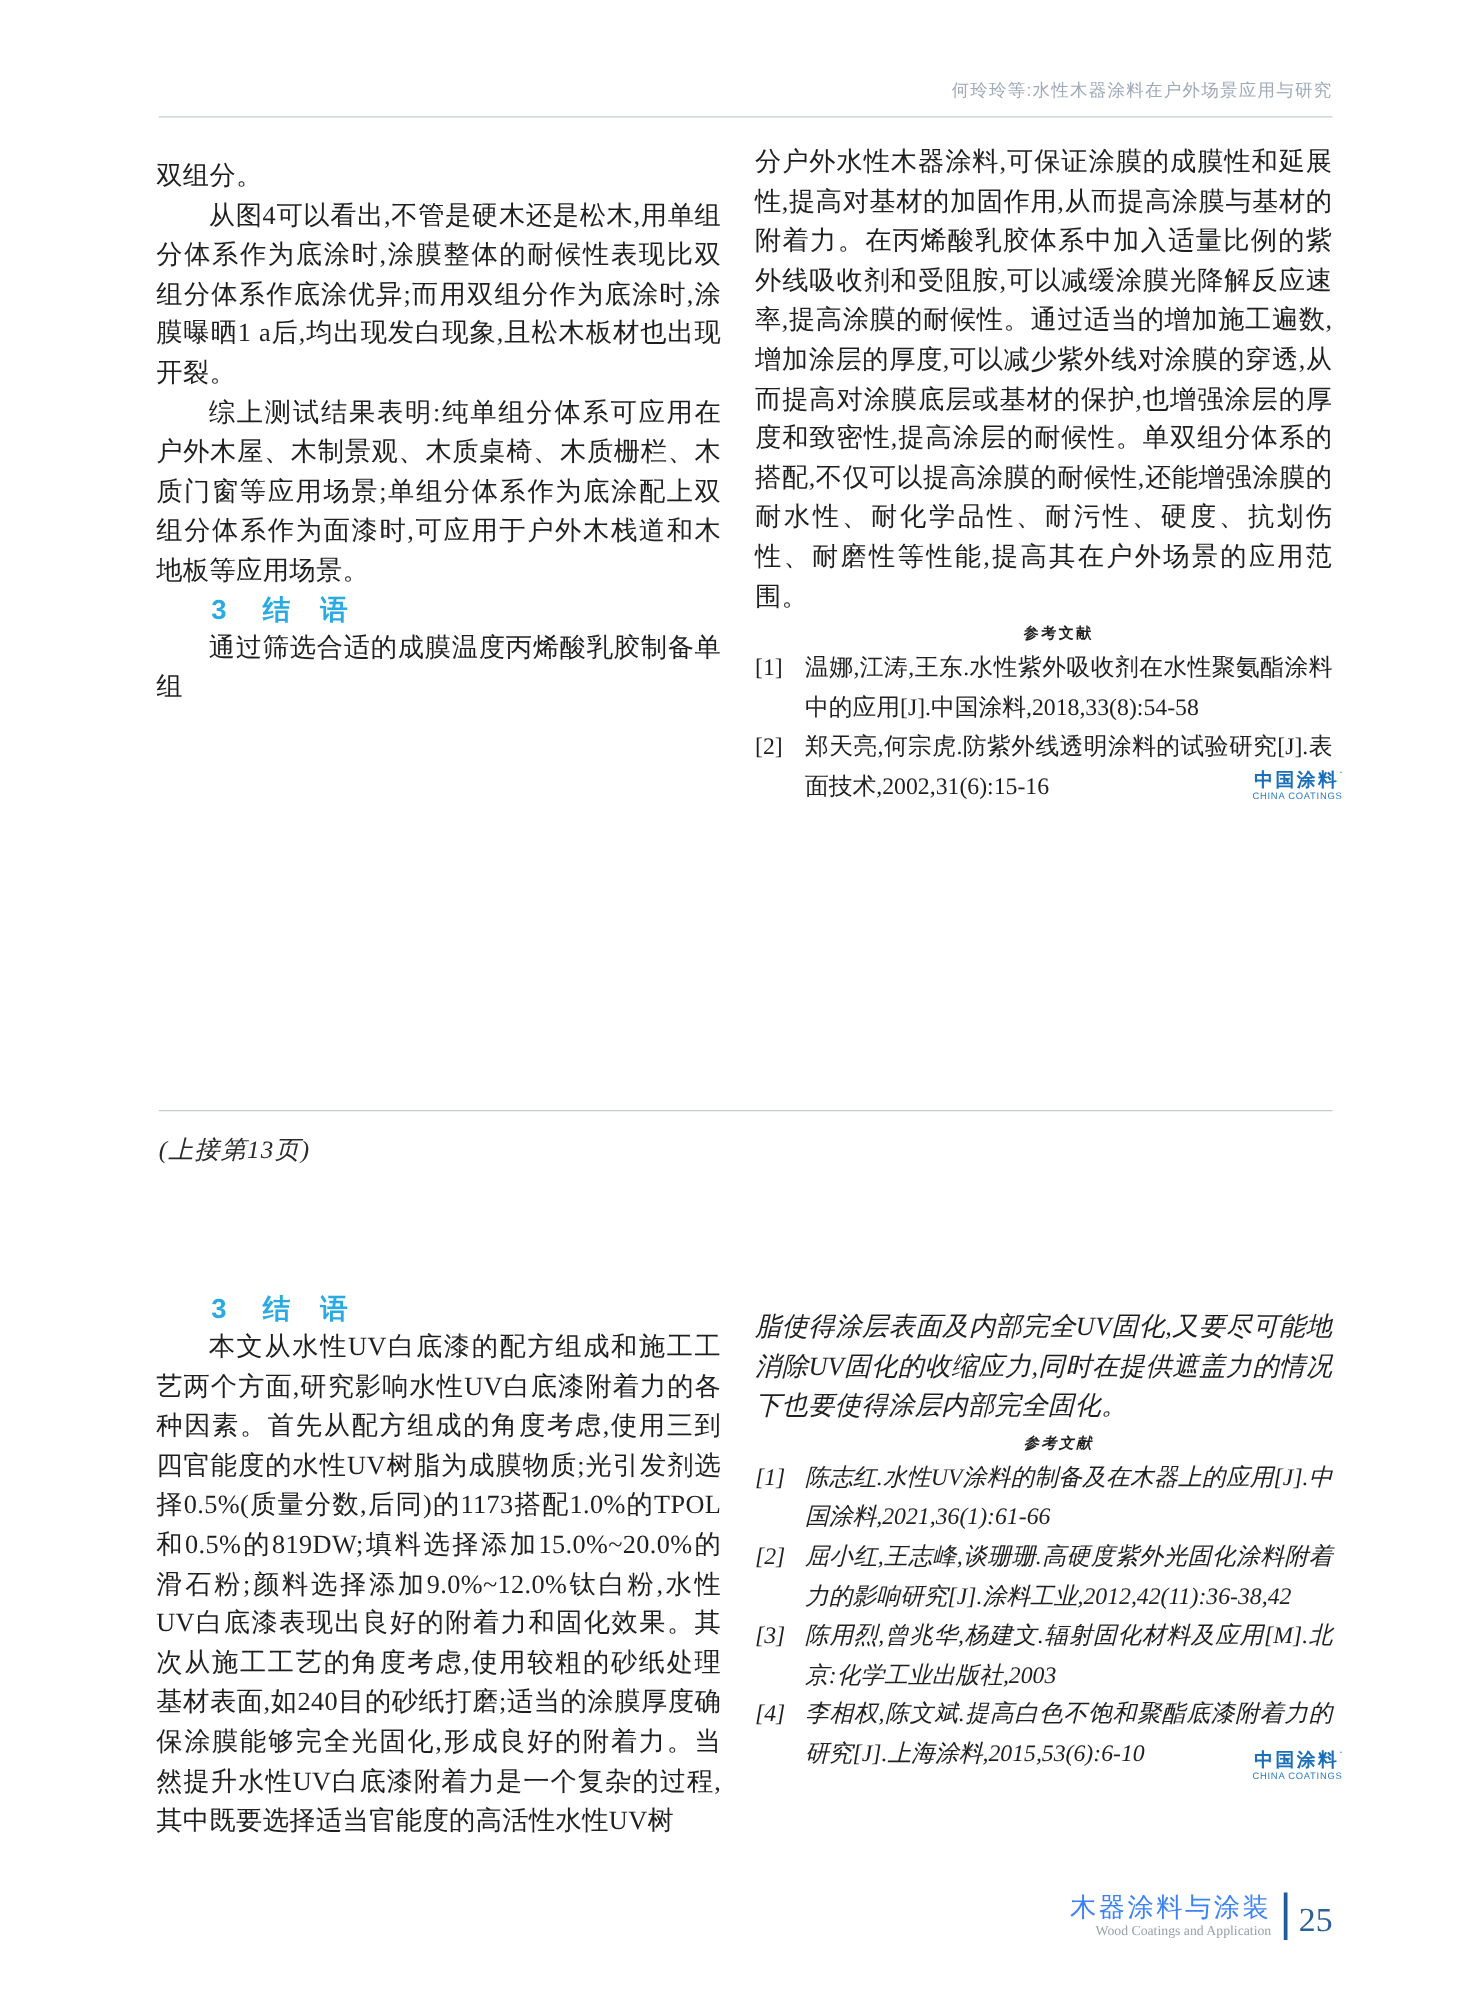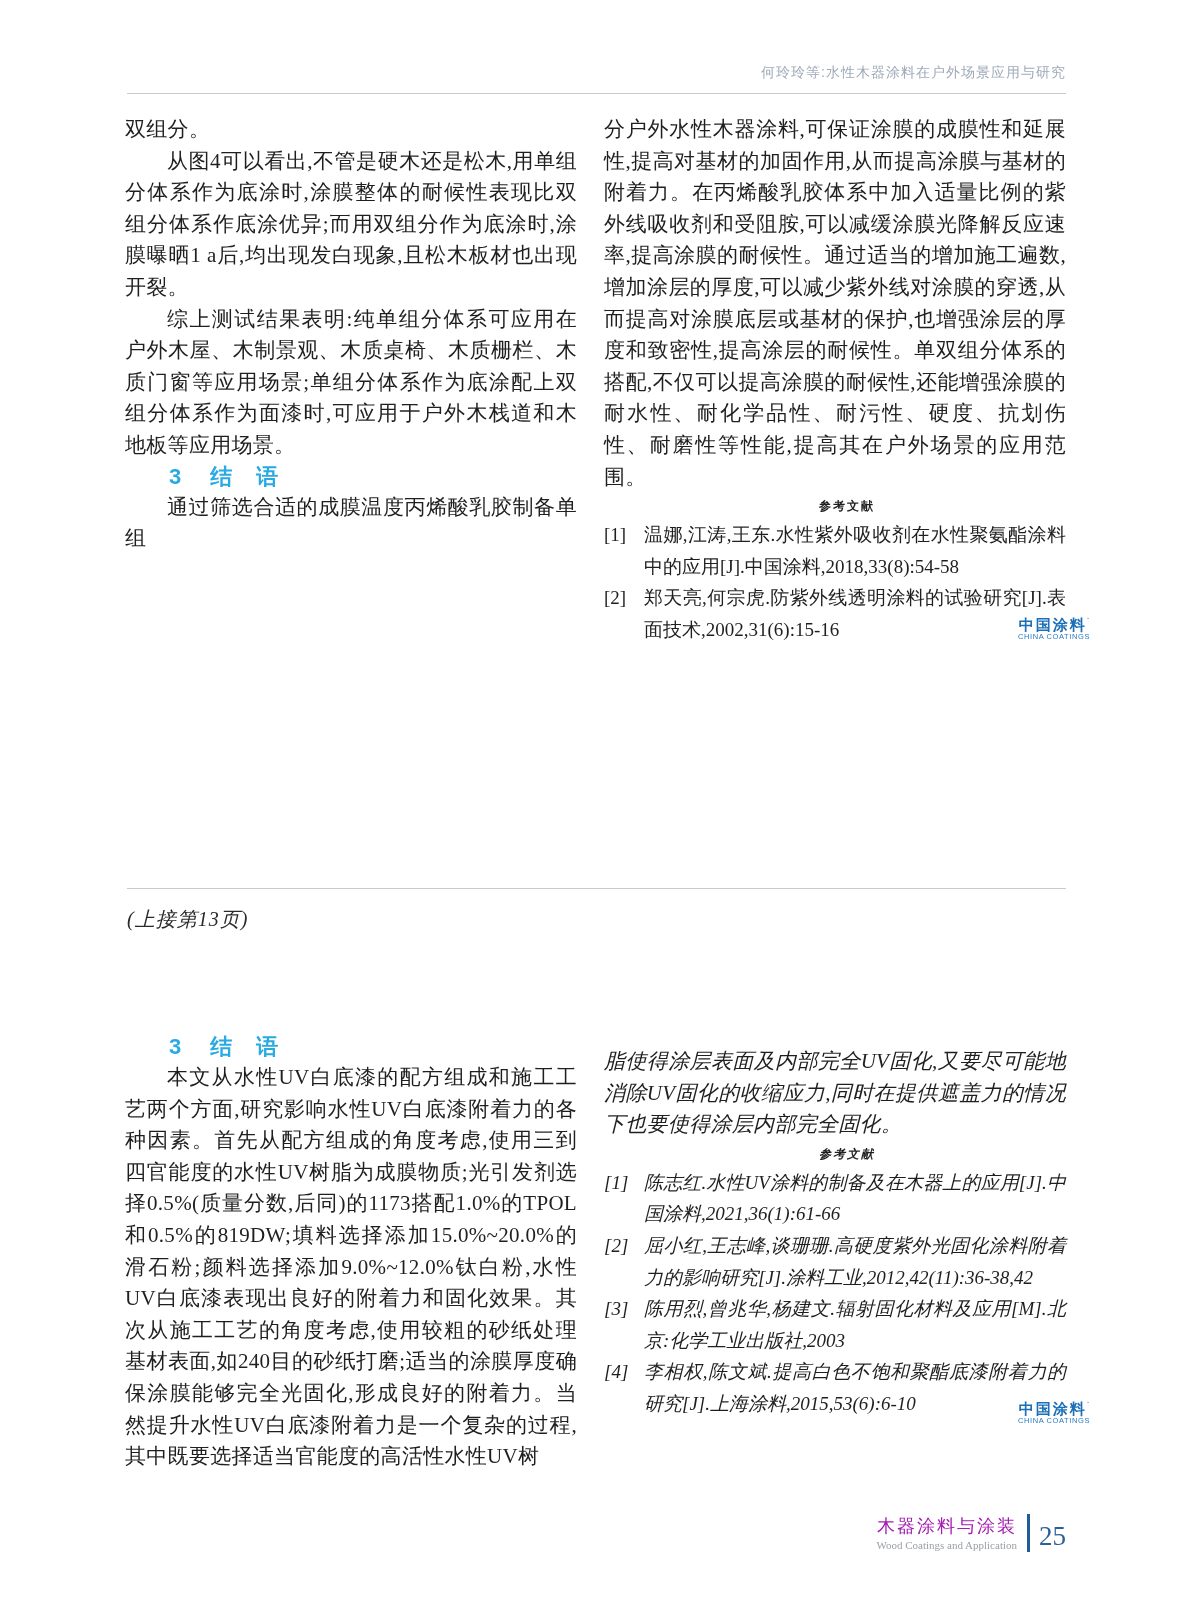--- a/index.html
+++ b/index.html
@@ -19,21 +19,21 @@
   .rule-header{top:93px;}
   .rule-mid{top:888px;}
 
   
   .col{
     position:absolute;font-size:21px;line-height:31.6px;
     text-align:justify;letter-spacing:0.3px;
   }
   .col p{margin:0;text-indent:2em;}
   .col p.noindent{text-indent:0;}
-  .a1-left{left:125px;top:114px;width:452px;}
+  .a1-left{left:125px;top:125px;width:452px;}
   .a1-right{left:604px;top:114px;width:462px;}
   .a2-left{left:125px;top:1032px;width:452px;}
   .a2-right{left:604px;top:1046px;width:462px;font-style:italic;}
 
   
   .sec-heading{
     font-family:"Liberation Sans", sans-serif;font-weight:bold;
     font-size:22px;line-height:30px;color:#29aae2;
     margin:12px 0 8px;text-indent:0;text-align:left;letter-spacing:1px;
   }
@@ -44,43 +44,43 @@
   .refs-heading{
     text-align:center;font-weight:bold;font-size:12px;line-height:26px;
     margin:28px 0 8px;text-indent:0;letter-spacing:2px;
   }
   .ref{display:flex;font-size:19px;line-height:31.6px;letter-spacing:0;}
   .ref .label{flex:none;width:40px;}
   .ref .text{flex:1;text-align:justify;}
 
   
   .logo{
-    position:absolute;width:80px;text-align:center;
-    font-family:"Liberation Sans", sans-serif;color:#1b6fb8;line-height:1.15;margin-left:20px;
+    position:absolute;width:80px;text-align:right;
+    font-family:"Liberation Sans", sans-serif;color:#1b6fb8;line-height:1.15;
   }
   .logo-1{left:994px;top:616px;}
   .logo-2{left:994px;top:1400px;}
   .logo .cn{font-size:15px;font-weight:bold;letter-spacing:2px;white-space:nowrap;}
   .logo .tm{font-size:8px;vertical-align:super;letter-spacing:0;}
   .logo .en{font-size:7.5px;letter-spacing:0.6px;color:#2a7abf;white-space:nowrap;}
 
   
   .continuation-note{
     position:absolute;left:127px;top:906px;
     font-size:20px;font-style:italic;color:#2a2a2a;letter-spacing:1px;
   }
 
   
   .footer{
     position:absolute;top:1514px;right:112px;
     display:flex;align-items:center;
   }
   .footer .titles{text-align:right;}
   .footer .jcn{
-    font-size:18px;color:#a21caf;letter-spacing:2px;line-height:24px;
+    font-size:21px;color:#3b82f6;letter-spacing:2px;line-height:24px;
     font-family:"Liberation Serif", serif;
   }
   .footer .jen{
     font-size:11px;color:#9aa0a6;line-height:14px;
     font-family:"Liberation Serif", serif;
   }
   .footer .bar{width:3px;height:38px;background:#1f5c99;margin:0 9px 0 10px;}
   .footer .num{font-size:27px;color:#2d6095;font-family:"Liberation Serif", serif;padding-top:6px;}
 </style>
 </head>

